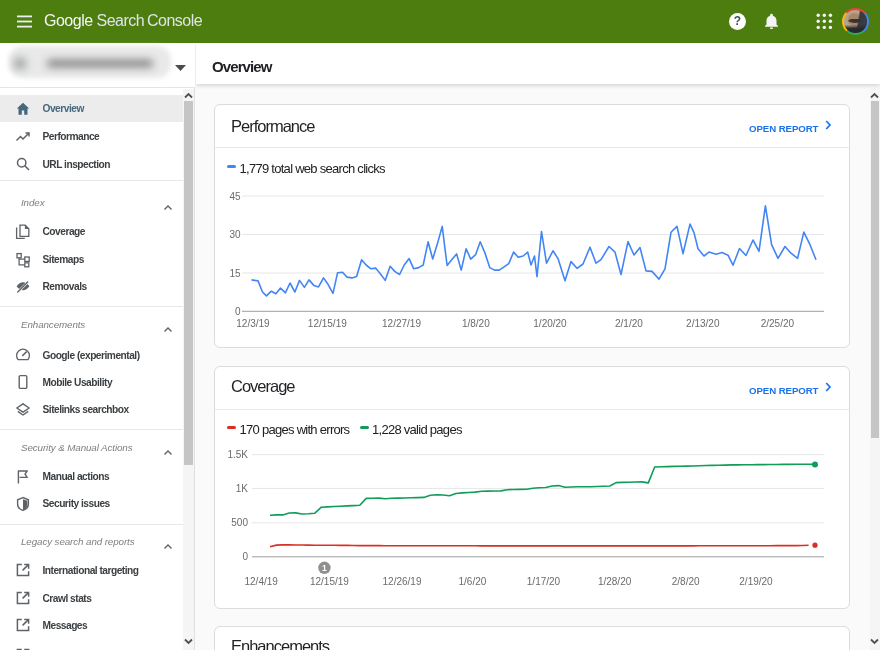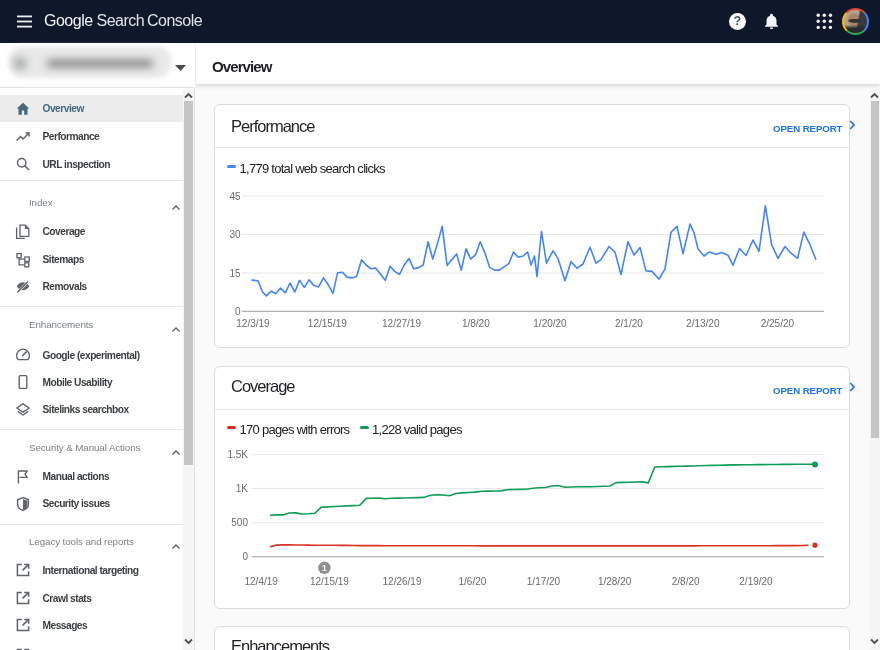--- a/index.html
+++ b/index.html
@@ -1,18 +1,18 @@
 <!DOCTYPE html>
 <html><head><meta charset="utf-8">
 <style>
 * { margin:0; padding:0; box-sizing:border-box; }
 html,body { width:880px; height:650px; overflow:hidden;
   font-family:"Liberation Sans", sans-serif; background:#fafafa; }
 .abs { position:absolute; }
-.topbar { position:absolute; left:0; top:0; width:880px; height:43px; background:#0f172a; }
+.topbar { position:absolute; left:0; top:0; width:880px; height:43px; background:#4d7c0f; }
 .logo { font-size:16px; color:#f4f6f7; letter-spacing:-0.5px; }
 .searchpill { position:absolute; left:228px; top:6px; width:473px; height:26px;
   background:#5d6f79; border-radius:4px; }
 .ph { position:absolute; left:41px; top:9px; font-size:11.5px; letter-spacing:-0.45px; color:#aab7bf; }
 .avatar-ring { left:842px; top:8px; width:27px; height:27px; border-radius:50%;
   background:conic-gradient(from -45deg,#ea4335 0 25%,#4285f4 0 50%,#34a853 0 75%,#fbbc04 0 100%);
   padding:2.2px; }
 .avatar { width:100%; height:100%; border-radius:50%; background:
   radial-gradient(ellipse 42% 13% at 47% 47%, rgba(42,45,50,.92) 0 55%, rgba(42,45,50,0) 75%),
   linear-gradient(0deg, #26292e 0 20%, rgba(38,41,46,0) 36%),
@@ -25,32 +25,32 @@
   border-bottom:1px solid #e4e4e4; }
 .selblur { position:absolute; left:9px; top:3px; width:162px; height:32px; border-radius:14px;
   background:#e9e9e9; filter:blur(2.5px); }
 .blurwrap { position:absolute; left:0; top:-43px; width:195px; height:110px; filter:blur(4px); opacity:.75; }
 .nav { position:absolute; left:0; top:45px; width:183px; height:562px; background:#fff; overflow:hidden; }
 .nitem { position:absolute; left:0; width:183px; height:27px; }
 .nitem.sel { background:#ececec; }
 .nic { position:absolute; left:15px; top:5.5px; width:16px; height:16px; }
 .nlb { position:absolute; left:42.5px; top:8px; font-size:10.2px; letter-spacing:-0.5px; font-weight:bold; color:#3c4043; }
 .nitem.sel .nlb { color:#45687e; }
-.nhead { position:absolute; left:12px; width:175px; height:14px; }
+.nhead { position:absolute; left:4px; width:175px; height:14px;font-style:italic; }
 .nhead span:first-child { position:absolute; left:17px; top:0; font-size:9.8px; letter-spacing:-0.1px; color:#7b8085; }
 .nchev { position:absolute; left:159px; top:2px; }
 .ndiv { position:absolute; left:0; width:183px; height:1px; background:#e8e8e8; }
 .main { position:absolute; left:196px; top:43px; width:684px; height:607px; background:#fafafa; }
 .pagehead { position:absolute; left:0; top:0; width:684px; height:41px; background:#fff;
   box-shadow:0 2px 4px rgba(0,0,0,.14); }
 .pagehead span { position:absolute; left:16px; top:14.5px; font-size:15px; font-weight:bold; letter-spacing:-0.9px; color:#202124; }
 .card { position:absolute; background:#fff; border:1px solid #dadce0; border-radius:6px; }
 .cardtitle { position:absolute; font-size:16.5px; letter-spacing:-1px; color:#1f2124; }
 .openrep { font-size:9.7px; font-weight:bold; color:#1a73e8; letter-spacing:-0.1px; }
-.orhold { position:absolute; width:82px;margin-left:24px; }
+.orhold { position:absolute; width:82px; }
 .orchev { position:absolute; left:76px; top:2px; }
 .legdash { position:absolute; left:0; top:4.6px; width:9px; height:2.8px; border-radius:1.5px; }
 .leg { position:absolute; height:13px; }
 .legtext { position:absolute; left:12.5px; top:0; font-size:13px; letter-spacing:-0.72px; color:#202124; white-space:nowrap; }
 .axl { font-size:10px; fill:#6b6b6b; }
 </style></head>
 <body>
 <div class="main">
   <div class="pagehead">
       <span>Overview</span>
@@ -266,21 +266,21 @@
       </div>
       <div class="nitem" style="top:402.2px">
         <span class="nic"><svg width="16" height="16" viewBox="0 0 16 16">
             <path d="M8 1.6 2.6 3.8v3.6c0 3.4 2.3 6.1 5.4 7 3.1-.9 5.4-3.6 5.4-7V3.8z" fill="none" stroke="#5f6368" stroke-width="1.4"></path>
             <path d="M8 3.2v11.2c2.6-.8 4.4-3.1 4.4-6V4.8z" fill="#5f6368"></path>
           </svg></span>
         <span class="nlb">Security issues</span>
       </div>
       <div class="ndiv" style="top:435.6px"></div>
       <div class="nhead" style="top:448.0px">
-        <span>Legacy tools and reports</span>
+        <span>Legacy search and reports</span>
         <span class="nchev"><svg width="10" height="10" viewBox="0 0 10 10">
             <path d="M1.5 6.5 5 3l3.5 3.5" fill="none" stroke="#5f6368" stroke-width="1.4"></path>
           </svg></span>
       </div>
       <div class="nitem" style="top:468.5px">
         <span class="nic"><svg width="16" height="16" viewBox="0 0 16 16">
             <path d="M13.6 9.2v4.4H2.4V2.4h4.4" fill="none" stroke="#5f6368" stroke-width="1.5"></path>
             <path d="M9.2 2.4h4.4v4.4" fill="none" stroke="#5f6368" stroke-width="1.5"></path>
             <line x1="7.6" y1="8.4" x2="13.4" y2="2.6" stroke="#5f6368" stroke-width="1.5"></line>
           </svg></span>

